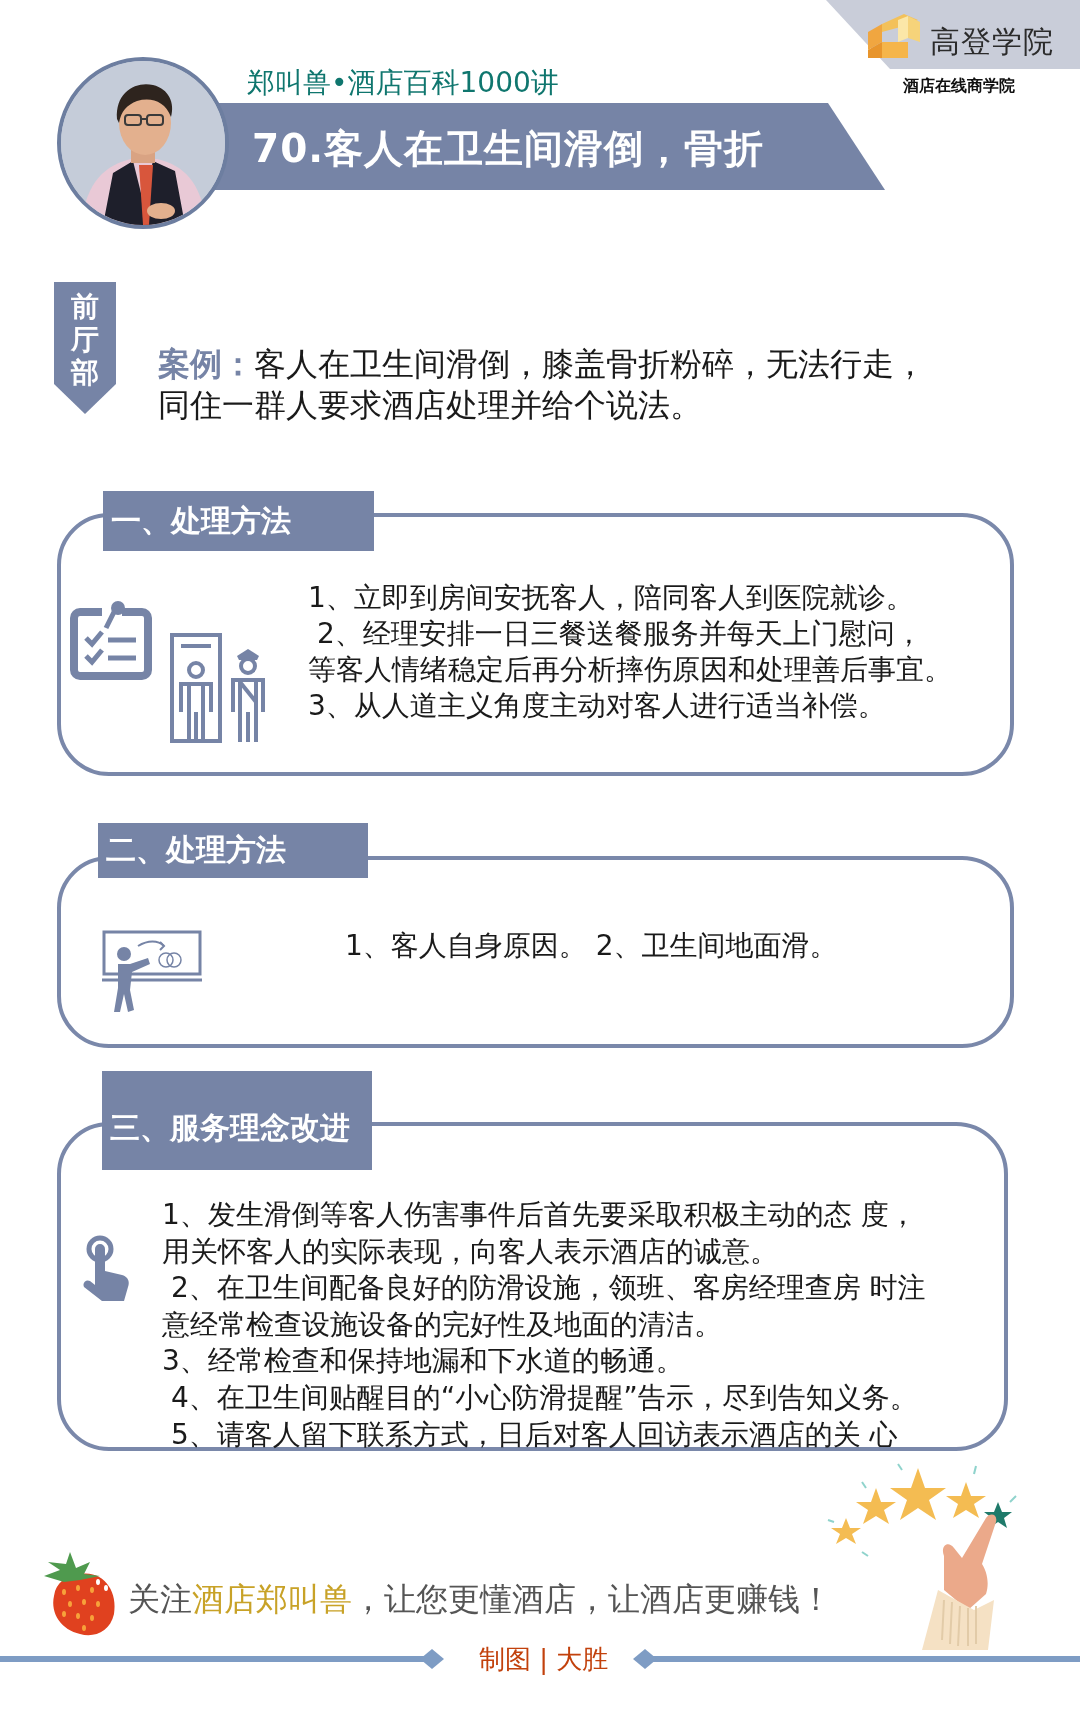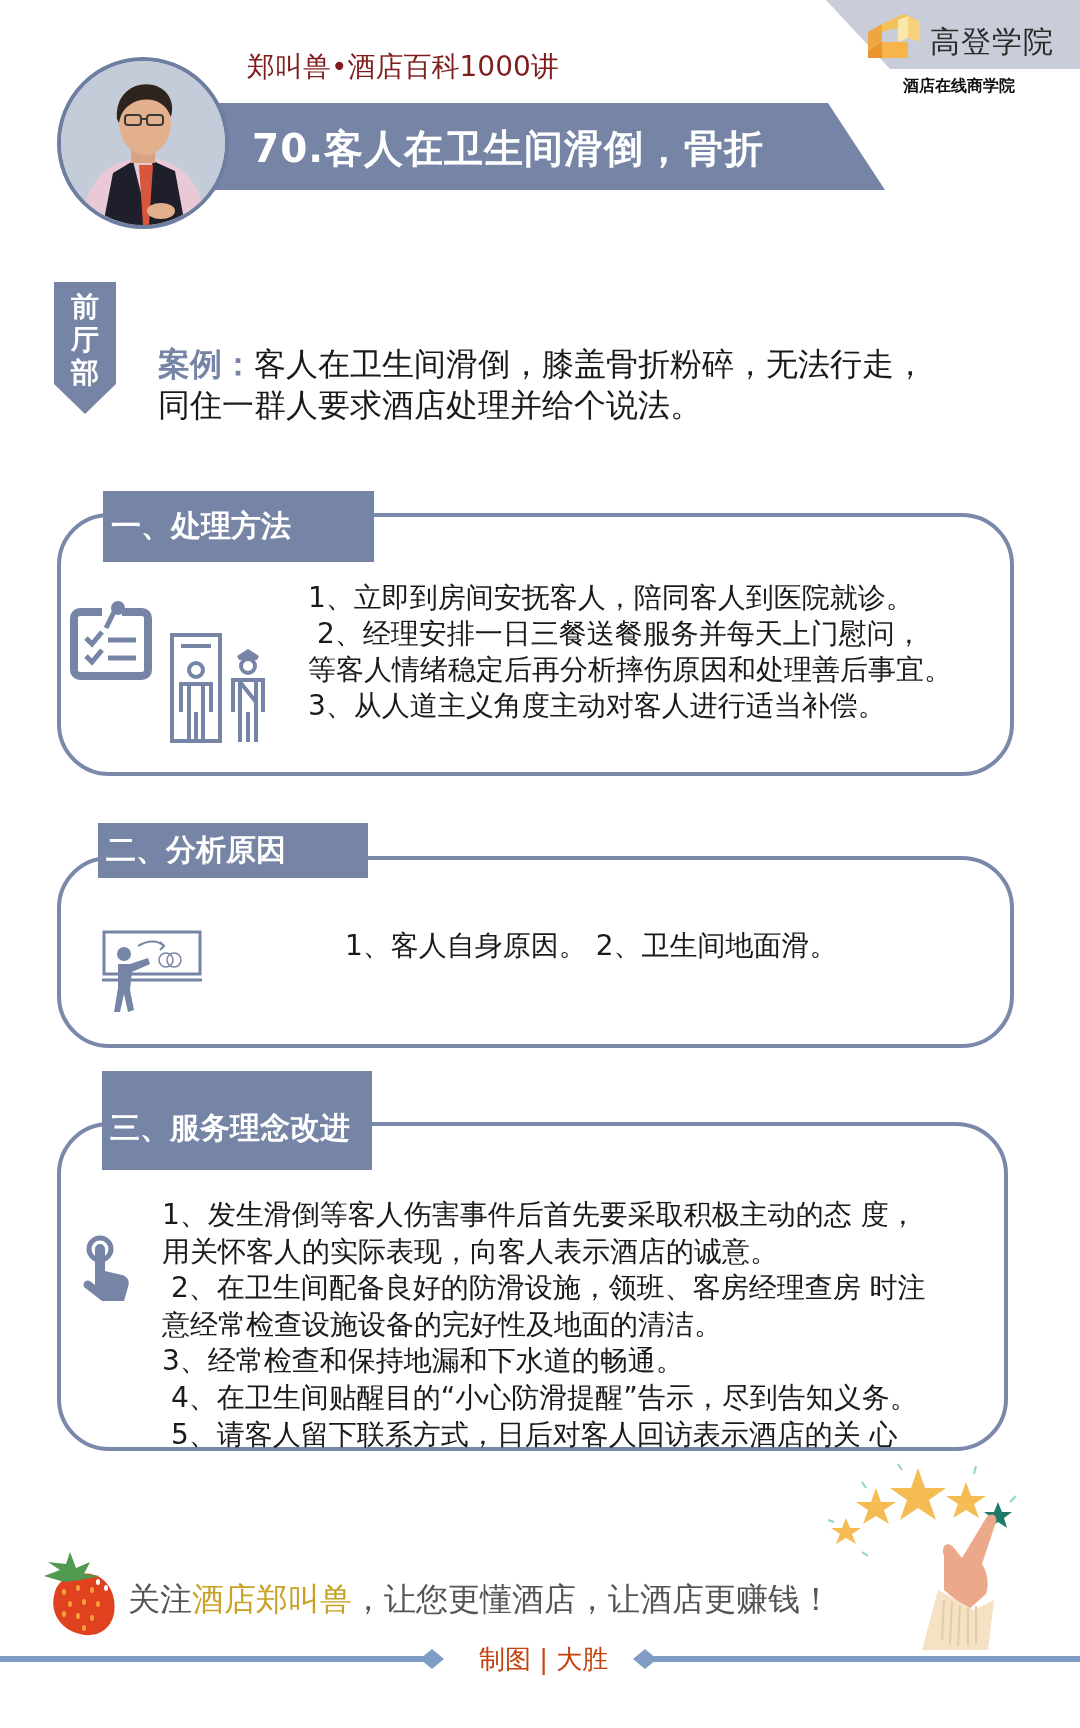--- a/index.html
+++ b/index.html
@@ -6,39 +6,39 @@
   html, body { width: 1080px; height: 1728px; background: #ffffff; overflow: hidden; }
   body { position: relative; font-family: "DejaVu Sans", "Liberation Sans", sans-serif; color: #1a1a1a; }
   .abs { position: absolute; }
 
   
   .logo-band { left: 0; top: 0; width: 1080px; height: 70px; }
   .logo-name { left: 930px; top: 22px; font-size: 30px; color: #2b2b2b; white-space: nowrap; letter-spacing: 1px; }
   .logo-sub { left: 903px; top: 76px; font-size: 16px; font-weight: bold; color: #111; white-space: nowrap; }
 
   
-  .subtitle { left: 247px; top: 48px; font-size: 28px; color: #7f1d1d; white-space: nowrap; }
+  .subtitle { left: 247px; top: 64px; font-size: 28px; color: #0f766e; white-space: nowrap; }
   .banner { left: 0; top: 0; width: 1080px; height: 240px; }
   .title { left: 252px; top: 122px; font-size: 39px; font-weight: bold; color: #ffffff; white-space: nowrap; letter-spacing: 1px; }
   .avatar { left: 57px; top: 57px; width: 172px; height: 172px; border-radius: 50%; border: 4px solid #6d7ea0; background: #c7cedb; overflow: hidden; }
 
   
   .dept-tag { left: 54px; top: 282px; width: 62px; height: 132px; }
   .dept-text { left: 54px; top: 290px; width: 62px; text-align: center; font-size: 28px; font-weight: bold; color: #ffffff; line-height: 33px; }
 
   
   .case { left: 158px; top: 300px; width: 860px; font-size: 32px; line-height: 41px; color: #1a1a1a; margin-top: 44px; }
   .case-label { color: #7684a6; font-weight: bold; }
 
   
   .frame { border: 4px solid #7a88aa; border-radius: 52px; background: transparent; }
   .sec-head { background: #7684a6; color: #ffffff; font-weight: bold; font-size: 30px; display: flex; align-items: center; padding-left: 8px; white-space: nowrap; }
 
   .s1-frame { left: 57px; top: 513px; width: 957px; height: 263px; }
-  .s1-head { left: 103px; top: 491px; width: 271px; height: 71px; }
+  .s1-head { left: 103px; top: 491px; width: 271px; height: 60px; }
   .s1-text { left: 308px; top: 580px; width: 700px; font-size: 28px; line-height: 36px; white-space: nowrap; }
 
   .s2-frame { left: 57px; top: 856px; width: 957px; height: 192px; }
   .s2-head { left: 98px; top: 823px; width: 270px; height: 55px; }
   .s2-text { left: 345px; top: 928px; font-size: 28px; line-height: 36px; white-space: nowrap; }
 
   .s3-frame { left: 57px; top: 1122px; width: 951px; height: 329px; }
   .s3-head { left: 102px; top: 1071px; width: 270px; height: 99px; padding-top: 16px; }
   .s3-text { left: 162px; top: 1197px; width: 840px; font-size: 28px; line-height: 36.6px; white-space: nowrap; }
 
@@ -138,21 +138,21 @@
 </svg>
 
 <div class="abs s1-text">
   <span class="line">1、立即到房间安抚客人，陪同客人到医院就诊。</span>
   <span class="line" style="white-space:pre;"> 2、经理安排一日三餐送餐服务并每天上门慰问，</span>
   <span class="line">等客人情绪稳定后再分析摔伤原因和处理善后事宜。</span>
   <span class="line">3、从人道主义角度主动对客人进行适当补偿。</span>
 </div>
 
 <div class="abs frame s2-frame"></div>
-<div class="abs sec-head s2-head">二、分析原因</div>
+<div class="abs sec-head s2-head">二、处理方法</div>
 
 <svg class="abs" style="left:100px;top:928px;" width="104" height="86" viewBox="0 0 104 86">
   <rect x="4" y="4" width="96" height="42" fill="none" stroke="#7684a6" stroke-width="3"></rect>
   <line x1="2" y1="52" x2="102" y2="52" stroke="#7684a6" stroke-width="3"></line>
   <circle cx="24" cy="26" r="7" fill="#7684a6"></circle>
   <path d="M18,36 L30,36 L48,30 L50,36 L32,44 L30,62 L34,82 L28,84 L24,66 L20,84 L14,84 L18,60 Z" fill="#7684a6"></path>
   <path d="M38,18 C48,12 58,12 64,18" fill="none" stroke="#7684a6" stroke-width="2"></path>
   <polyline points="60,14 64,18 60,22" fill="none" stroke="#7684a6" stroke-width="2"></polyline>
   <circle cx="66" cy="32" r="7" fill="none" stroke="#7684a6" stroke-width="1.5"></circle>
   <circle cx="74" cy="32" r="7" fill="none" stroke="#7684a6" stroke-width="1.5"></circle>

